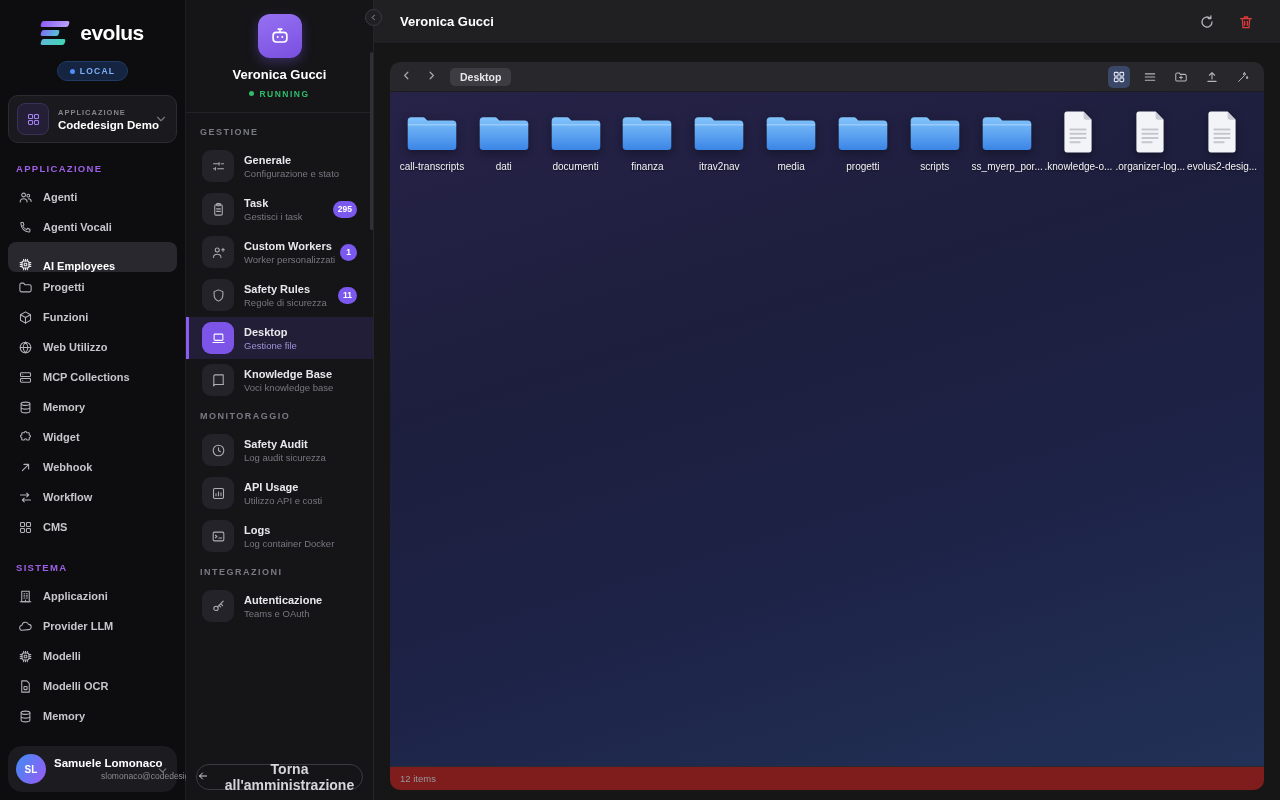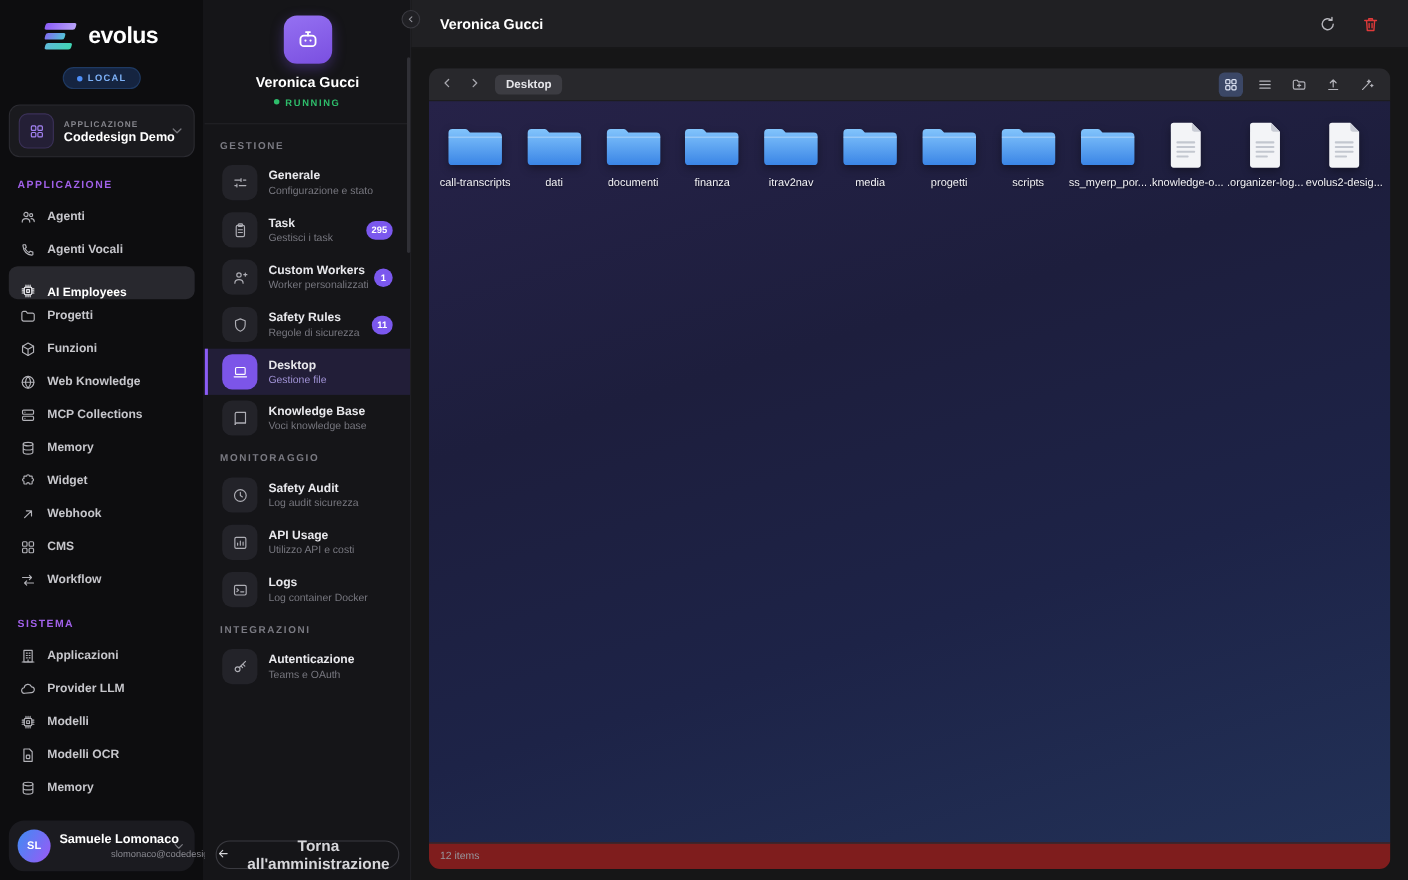--- a/index.html
+++ b/index.html
@@ -210,21 +210,21 @@
           </span>
           <span class="nav-label">Funzioni</span>
         </div>
         <div class="nav-item">
           <span class="nav-ic">
             <svg viewBox="0 0 24 24" fill="none" stroke="currentColor" stroke-width="1.7" stroke-linecap="round" stroke-linejoin="round">
               <circle cx="12" cy="12" r="8.5"></circle>
               <path d="M3.5 12h17M12 3.5c2.4 2.5 3.8 5.3 3.8 8.5s-1.4 6-3.8 8.5c-2.4-2.5-3.8-5.3-3.8-8.5s1.4-6 3.8-8.5z"></path>
             </svg>
           </span>
-          <span class="nav-label">Web Knowledge</span>
+          <span class="nav-label">Web Utilizzo</span>
         </div>
         <div class="nav-item">
           <span class="nav-ic">
             <svg viewBox="0 0 24 24" fill="none" stroke="currentColor" stroke-width="1.7" stroke-linecap="round" stroke-linejoin="round">
               <rect x="4" y="4.5" width="16" height="6" rx="1.5"></rect>
               <rect x="4" y="13.5" width="16" height="6" rx="1.5"></rect>
               <path d="M7.5 7.5h.01M7.5 16.5h.01"></path>
             </svg>
           </span>
           <span class="nav-label">MCP Collections</span>
@@ -246,39 +246,39 @@
           </span>
           <span class="nav-label">Widget</span>
         </div>
         <div class="nav-item">
           <span class="nav-ic">
             <svg viewBox="0 0 24 24" fill="none" stroke="currentColor" stroke-width="1.7" stroke-linecap="round" stroke-linejoin="round">
               <path d="M7 17L17 7M9.5 7H17v7.5"></path>
             </svg>
           </span>
           <span class="nav-label">Webhook</span>
+        </div>
+        <div class="nav-item">
+          <span class="nav-ic">
+            <svg viewBox="0 0 24 24" fill="none" stroke="currentColor" stroke-width="1.7" stroke-linecap="round" stroke-linejoin="round">
+              <path d="M4 8h13M14 5l3 3-3 3M20 16H7M10 13l-3 3 3 3"></path>
+            </svg>
+          </span>
+          <span class="nav-label">Workflow</span>
         </div>
         <div class="nav-item">
           <span class="nav-ic">
             <svg viewBox="0 0 24 24" fill="none" stroke="currentColor" stroke-width="1.7" stroke-linecap="round" stroke-linejoin="round">
               <rect x="4" y="4" width="6.5" height="6.5" rx="1.5"></rect>
               <rect x="13.5" y="4" width="6.5" height="6.5" rx="1.5"></rect>
               <rect x="4" y="13.5" width="6.5" height="6.5" rx="1.5"></rect>
               <rect x="13.5" y="13.5" width="6.5" height="6.5" rx="1.5"></rect>
             </svg>
           </span>
           <span class="nav-label">CMS</span>
-        </div>
-        <div class="nav-item">
-          <span class="nav-ic">
-            <svg viewBox="0 0 24 24" fill="none" stroke="currentColor" stroke-width="1.7" stroke-linecap="round" stroke-linejoin="round">
-              <path d="M4 8h13M14 5l3 3-3 3M20 16H7M10 13l-3 3 3 3"></path>
-            </svg>
-          </span>
-          <span class="nav-label">Workflow</span>
         </div>
       </nav>
     <div class="sec-title">SISTEMA</div>
     <nav id="nav-section2">
         <div class="nav-item">
           <span class="nav-ic">
             <svg viewBox="0 0 24 24" fill="none" stroke="currentColor" stroke-width="1.7" stroke-linecap="round" stroke-linejoin="round">
               <rect x="6" y="3.5" width="12" height="17"></rect>
               <path d="M9.5 7.5h1.5M13.5 7.5H15M9.5 11h1.5M13.5 11H15M9.5 14.5h1.5M13.5 14.5H15M12 17.5v3M3.5 20.5h17"></path>
             </svg>

